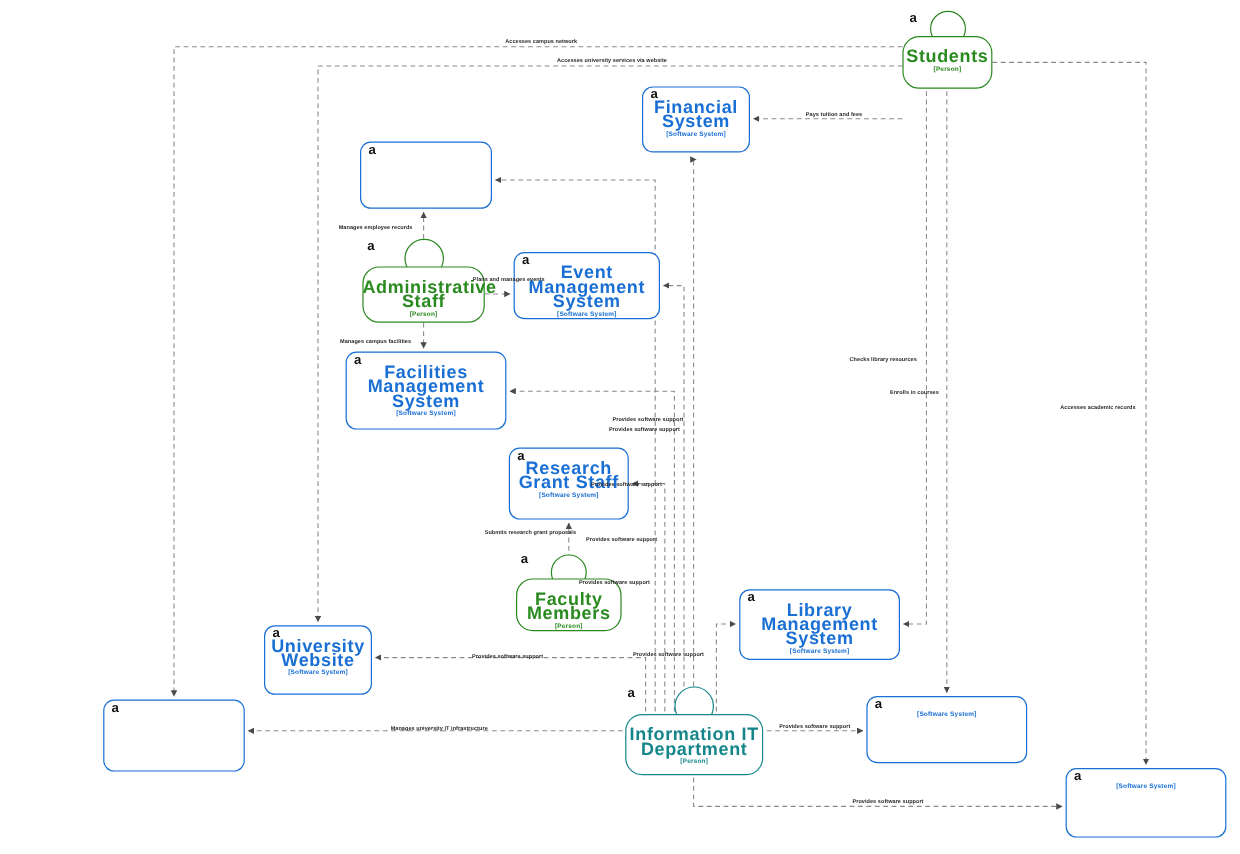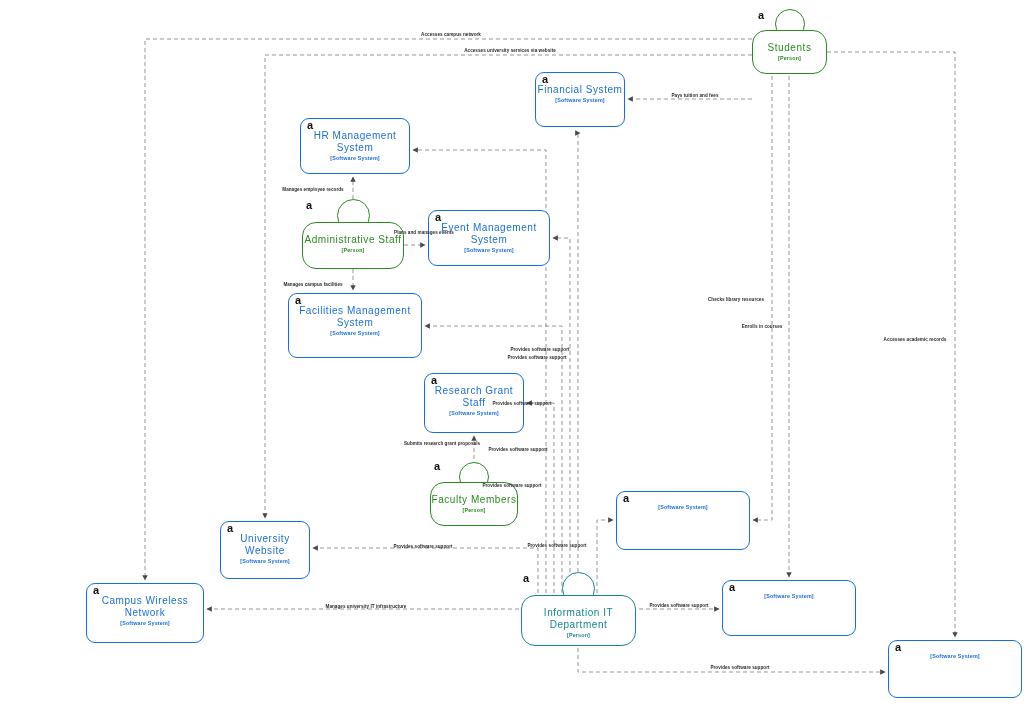--- a/index.html
+++ b/index.html
@@ -13,21 +13,21 @@
     position:absolute;left:7px;top:2px;font-size:11px;font-weight:700;color:#111;
     line-height:11px;font-family:"Liberation Sans",sans-serif;
   }
   .node .box{
     position:absolute;left:0;top:0;width:100%;height:100%;
     border:1.6px solid #1a6fd4;border-radius:9px;background:#ffffff;box-sizing:border-box;
   }
   .node .txt{
     position:absolute;left:0;top:12px;width:100%;text-align:center;
   }
-  .node .title{font-size:10px;font-weight:400;color:#1a6fd4;letter-spacing:.55px;line-height:12px;}
+  .node .title{font-size:15px;font-weight:700;color:#1a6fd4;letter-spacing:.55px;line-height:12px;}
   .node .sub{font-size:5.4px;font-weight:700;color:#1a6fd4;letter-spacing:.15px;line-height:8px;}
 
   
   .person .box{border-color:#2a8a1f;border-width:1.8px;border-radius:14px;}
   .person .title{color:#2a8a1f;}
   .person .sub{color:#2a8a1f;}
   .person .head{
     position:absolute;border:1.8px solid #2a8a1f;border-radius:50%;background:#fff;
     box-sizing:border-box;
   }
@@ -113,24 +113,20 @@
     <div class="badge">a</div>
     <div class="txt">
       <div class="title">Financial System</div>
       <div class="sub">[Software System]</div>
     </div>
   </div>
 
   <div class="node" style="left:300px;top:118px;width:110px;height:56px;">
     <div class="box"></div>
     <div class="badge">a</div>
-    <div class="txt">
-      <div class="title">HR Management System</div>
-      <div class="sub">[Software System]</div>
-    </div>
   </div>
 
   <div class="node person" style="left:302px;top:222px;width:102px;height:47px;">
     <div class="head" style="left:34.5px;top:-23px;width:33px;height:33px;"></div>
     <div class="box"></div>
     <div class="badge" style="left:4px;top:-22px;">a</div>
     <div class="txt">
       <div class="title">Administrative Staff</div>
       <div class="sub">[Person]</div>
     </div>
@@ -170,40 +166,37 @@
     <div class="txt">
       <div class="title">Faculty Members</div>
       <div class="sub">[Person]</div>
     </div>
   </div>
 
   <div class="node" style="left:616px;top:491px;width:134px;height:59px;">
     <div class="box"></div>
     <div class="badge">a</div>
     <div class="txt">
+      <div class="title">Library Management System</div>
       <div class="sub">[Software System]</div>
     </div>
   </div>
 
   <div class="node" style="left:220px;top:521px;width:90px;height:58px;">
     <div class="box"></div>
     <div class="badge">a</div>
     <div class="txt">
       <div class="title">University Website</div>
       <div class="sub">[Software System]</div>
     </div>
   </div>
 
   <div class="node" style="left:86px;top:583px;width:118px;height:60px;">
     <div class="box"></div>
     <div class="badge">a</div>
-    <div class="txt">
-      <div class="title">Campus Wireless Network</div>
-      <div class="sub">[Software System]</div>
-    </div>
   </div>
 
   <div class="node person teal" style="left:521px;top:595px;width:115px;height:51px;">
     <div class="head" style="left:41px;top:-23px;width:33px;height:33px;"></div>
     <div class="box"></div>
     <div class="badge" style="left:2px;top:-22px;">a</div>
     <div class="txt">
       <div class="title">Information IT Department</div>
       <div class="sub">[Person]</div>
     </div>

